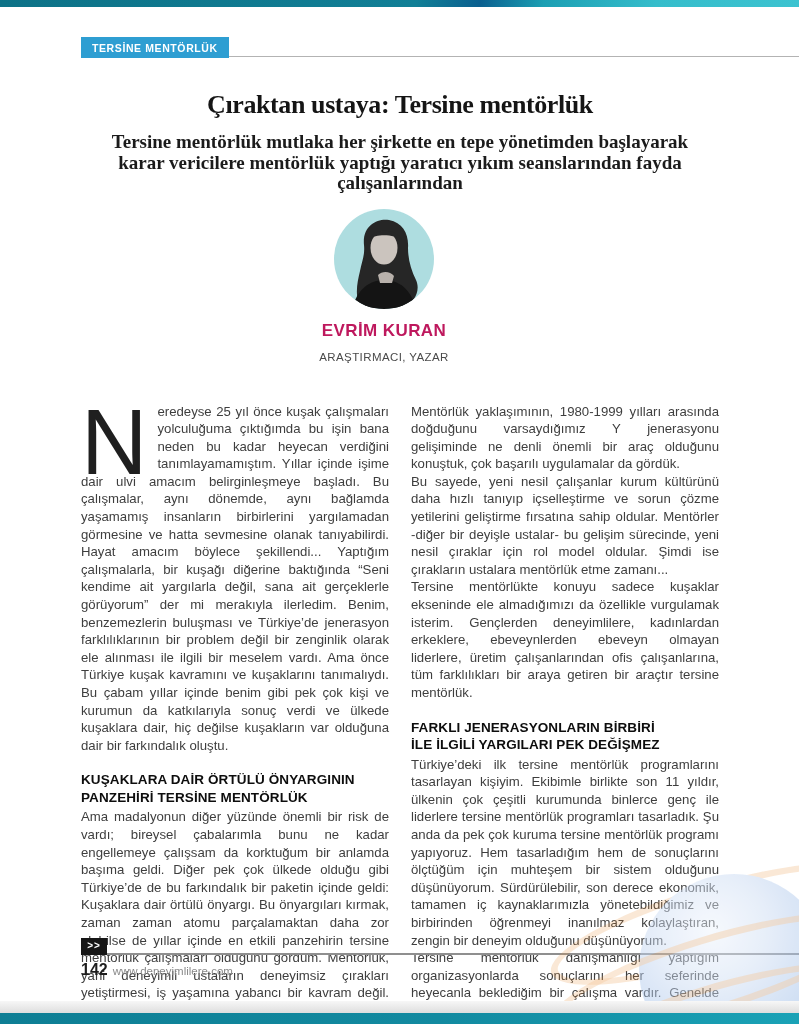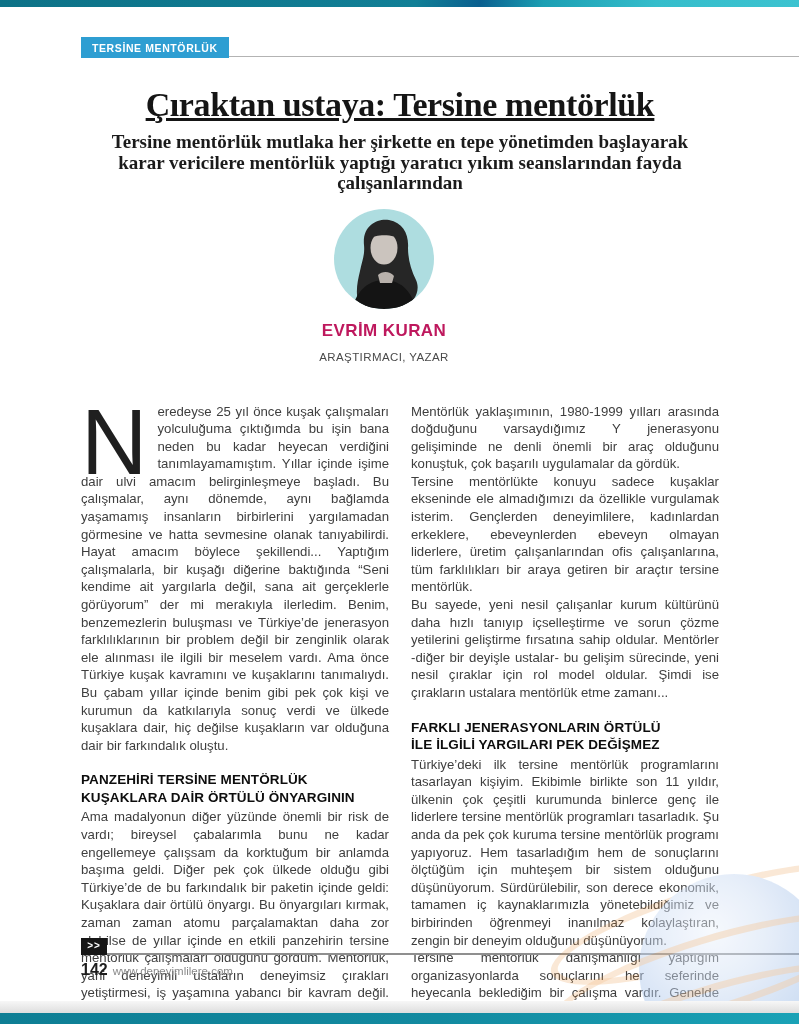--- a/index.html
+++ b/index.html
@@ -38,21 +38,21 @@
   .tag-rule{position:absolute;left:0;right:0;bottom:0;height:1px;background:#b3b3b3;}
   .tag{
     position:absolute;left:0;bottom:-1px;background:#2e9ed2;color:#ffffff;
     font-size:10.5px;font-weight:bold;letter-spacing:0.6px;
     padding:5px 11px 4px 11px;
   }
   
   .title{
     width:638px;margin-top:29px;text-align:center;
     font-family:"Liberation Serif",serif;font-weight:700;
-    font-size:34px;line-height:37px;color:#151515;letter-spacing:-0.4px;text-decoration:underline;
+    font-size:26px;line-height:37px;color:#151515;letter-spacing:-0.4px;
   }
   .subtitle{
     width:638px;margin-top:9px;text-align:center;
     font-family:"Liberation Serif",serif;font-weight:700;
     font-size:19px;line-height:20.5px;color:#1b1b1b;
   }
   
   .author{width:638px;text-align:center;margin-top:15px;position:relative;left:-16px;}
   .avatar{
     width:100px;height:100px;border-radius:50%;overflow:hidden;
@@ -113,31 +113,31 @@
       </svg>
     </div>
     <div class="author-name">EVRİM KURAN</div>
     <div class="author-role">ARAŞTIRMACI, YAZAR</div>
   </div>
 
   <div class="columns">
     <div class="col">
       <p><span class="dropcap">N</span><span>eredeyse 25 yıl önce kuşak çalışmaları yolculuğuma çıktığımda bu işin bana neden bu kadar heyecan verdiğini tanımlayamamıştım. Yıllar içinde işime dair ulvi amacım belirginleşmeye başladı. Bu çalışmalar, aynı dönemde, aynı bağlamda yaşamamış insanların birbirlerini yargılamadan görmesine ve hatta sevmesine olanak tanıyabilirdi. Hayat amacım böylece şekillendi... Yaptığım çalışmalarla, bir kuşağı diğerine baktığında “Seni kendime ait yargılarla değil, sana ait gerçeklerle görüyorum” der mi merakıyla ilerledim. Benim, benzemezlerin buluşması ve Türkiye’de jenerasyon farklılıklarının bir problem değil bir zenginlik olarak ele alınması ile ilgili bir meselem vardı. Ama önce Türkiye kuşak kavramını ve kuşaklarını tanımalıydı. Bu çabam yıllar içinde benim gibi pek çok kişi ve kurumun da katkılarıyla sonuç verdi ve ülkede kuşaklara dair, hiç değilse kuşakların var olduğuna dair bir farkındalık oluştu.</span></p>
       <h3 class="subhead">
+        <span>KUŞAKLARA DAİR ÖRTÜLÜ ÖNYARGININ</span>
         <span>PANZEHİRİ TERSİNE MENTÖRLÜK</span>
-        <span>KUŞAKLARA DAİR ÖRTÜLÜ ÖNYARGININ</span>
       </h3>
       <p>Ama madalyonun diğer yüzünde önemli bir risk de vardı; bireysel çabalarımla bunu ne kadar engellemeye çalışsam da korktuğum bir anlamda başıma geldi. Diğer pek çok ülkede olduğu gibi Türkiye’de de bu farkındalık bir paketin içinde geldi: Kuşaklara dair örtülü önyargı. Bu önyargıları kırmak, zaman zaman atomu parçalamaktan daha zor olabilse de yıllar içinde en etkili panzehirin tersine mentörlük çalışmaları olduğunu gördüm. Mentörlük, yani deneyimli ustaların deneyimsiz çırakları yetiştirmesi, iş yaşamına yabancı bir kavram değil. Hatta bizim coğrafyamızda kökleri ahilik geleneğine yani ta 13. yüzyıla kadar gidiyor.</p>
     </div>
     <div class="col">
       <p>Mentörlük yaklaşımının, 1980-1999 yılları arasında doğduğunu varsaydığımız Y jenerasyonu gelişiminde ne denli önemli bir araç olduğunu konuştuk, çok başarılı uygulamalar da gördük.</p>
+      <p>Bu sayede, yeni nesil çalışanlar kurum kültürünü daha hızlı tanıyıp içselleştirme ve sorun çözme yetilerini geliştirme fırsatına sahip oldular. Mentörler -diğer bir deyişle ustalar- bu gelişim sürecinde, yeni nesil çıraklar için rol model oldular. Şimdi ise çırakların ustalara mentörlük etme zamanı...</p>
       <p>Tersine mentörlükte konuyu sadece kuşaklar ekseninde ele almadığımızı da özellikle vurgulamak isterim. Gençlerden deneyimlilere, kadınlardan erkeklere, ebeveynlerden ebeveyn olmayan liderlere, üretim çalışanlarından ofis çalışanlarına, tüm farklılıkları bir araya getiren bir araçtır tersine mentörlük.</p>
-      <p>Bu sayede, yeni nesil çalışanlar kurum kültürünü daha hızlı tanıyıp içselleştirme ve sorun çözme yetilerini geliştirme fırsatına sahip oldular. Mentörler -diğer bir deyişle ustalar- bu gelişim sürecinde, yeni nesil çıraklar için rol model oldular. Şimdi ise çırakların ustalara mentörlük etme zamanı...</p>
       <h3 class="subhead">
-        <span>FARKLI JENERASYONLARIN ÖRTÜLÜ</span>
+        <span>FARKLI JENERASYONLARIN BİRBİRİ</span>
         <span>İLE İLGİLİ YARGILARI PEK DEĞİŞMEZ</span>
       </h3>
       <p>Türkiye’deki ilk tersine mentörlük programlarını tasarlayan kişiyim. Ekibimle birlikte son 11 yıldır, ülkenin çok çeşitli kurumunda binlerce genç ile liderlere tersine mentörlük programları tasarladık. Şu anda da pek çok kuruma tersine mentörlük programı yapıyoruz. Hem tasarladığım hem de sonuçlarını ölçtüğüm için muhteşem bir sistem olduğunu düşünüyorum. Sürdürülebilir, son derece ekonomik, tamamen iç kaynaklarımızla yönetebildiğimiz ve birbirinden öğrenmeyi inanılmaz kolaylaştıran, zengin bir deneyim olduğunu düşünüyorum.</p>
       <p>Tersine mentörlük danışmanlığı yaptığım organizasyonlarda sonuçlarını her seferinde heyecanla beklediğim bir çalışma vardır. Genelde altı ay süren turlarımız öncesinde,</p>
     </div>
   </div>
 
 </div>
 
 <div class="footer-bar">

